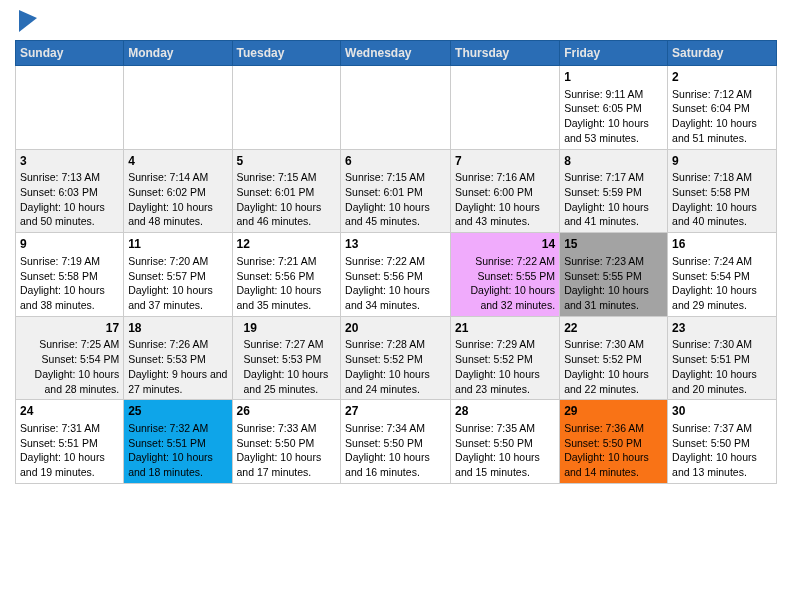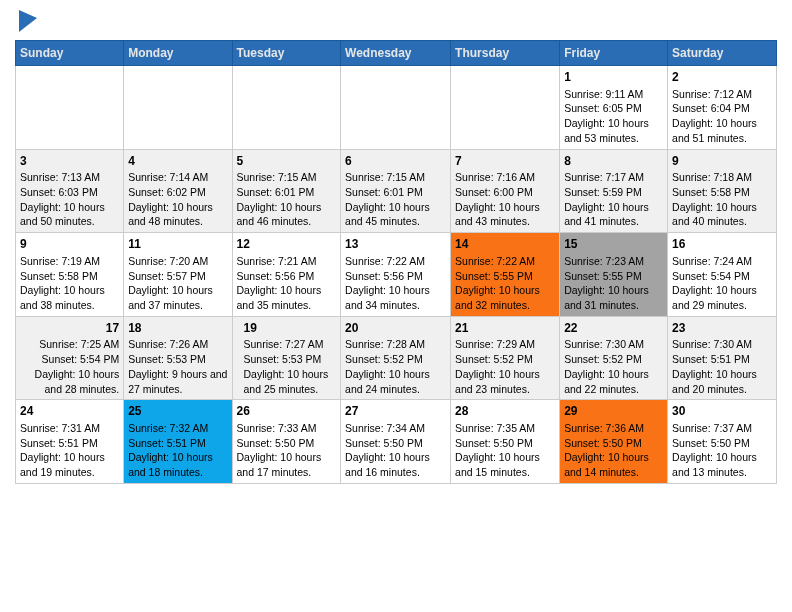--- a/index.html
+++ b/index.html
@@ -220,21 +220,21 @@
             <div>Sunrise: 7:21 AM</div>
             <div>Sunset: 5:56 PM</div>
             <div>Daylight: 10 hours and 35 minutes.</div>
           </td>
           <td style="background: rgb(255, 255, 255);">
             <span class="day-num">13</span>
             <div>Sunrise: 7:22 AM</div>
             <div>Sunset: 5:56 PM</div>
             <div>Daylight: 10 hours and 34 minutes.</div>
           </td>
-          <td style="background: #f97316;">
+          <td style="background: #f0abfc; text-align: right;">
             <span class="day-num">14</span>
             <div>Sunrise: 7:22 AM</div>
             <div>Sunset: 5:55 PM</div>
             <div>Daylight: 10 hours and 32 minutes.</div>
           </td>
           <td style="background: #a3a3a3;">
             <span class="day-num">15</span>
             <div>Sunrise: 7:23 AM</div>
             <div>Sunset: 5:55 PM</div>
             <div>Daylight: 10 hours and 31 minutes.</div>

